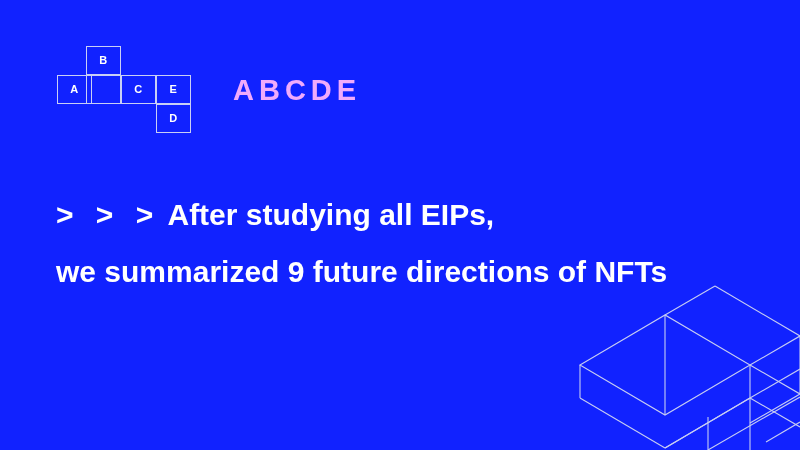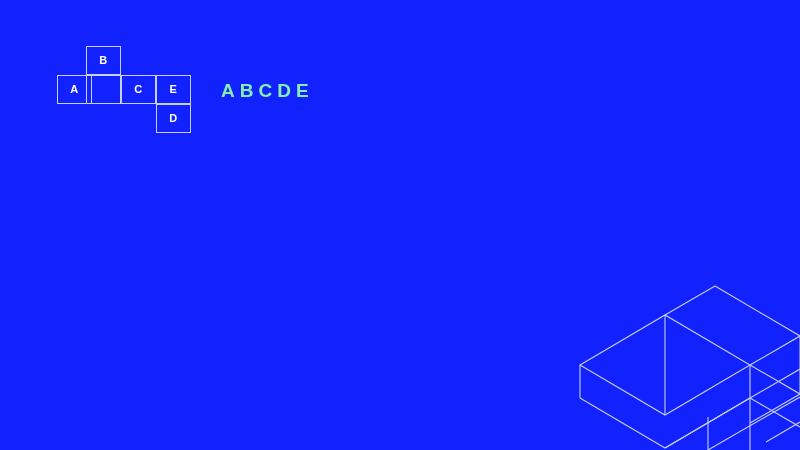--- a/index.html
+++ b/index.html
@@ -63,24 +63,24 @@
   .logo-cell.blank { color: transparent; }
   
   .c-r1c2 { left: 29px;  top: 0px;  }
   .c-r2c1 { left: 0px;   top: 29px; }
   .c-r2c2 { left: 29px;  top: 29px; }
   .c-r2c3 { left: 64px;  top: 29px; }
   .c-r2c4 { left: 99px;  top: 29px; }
   .c-r3c4 { left: 99px;  top: 58px; }
 
   #wordmark {
-    margin-left: 20px;
-    font-size: 19px;
+    margin-left: 32px;
+    font-size: 29px;
     font-weight: bold;
-    color: #86efac;
+    color: #f0abfc;
     letter-spacing: 5px;
     line-height: 1;
     white-space: nowrap;
   }
 
   
   #headline {
     position: absolute;
     left: 56px;
     top: 186px;
@@ -155,15 +155,22 @@
       <div class="logo-cell c-r1c2">B</div>
       <div class="logo-cell c-r2c1">A</div>
       <div class="logo-cell c-r2c2 blank"></div>
       <div class="logo-cell c-r2c3">C</div>
       <div class="logo-cell c-r2c4">E</div>
       <div class="logo-cell c-r3c4">D</div>
     </div>
     <div id="wordmark">ABCDE</div>
   </div>
 
+  <div id="headline">
+    <div class="headline-line">
+      <span class="chev">&gt; &gt; &gt;</span>
+      <span>After studying all EIPs,</span>
+    </div>
+    <div class="headline-line">we summarized 9 future directions of NFTs</div>
+  </div>
 
 
 </div>
 
 </body></html>

